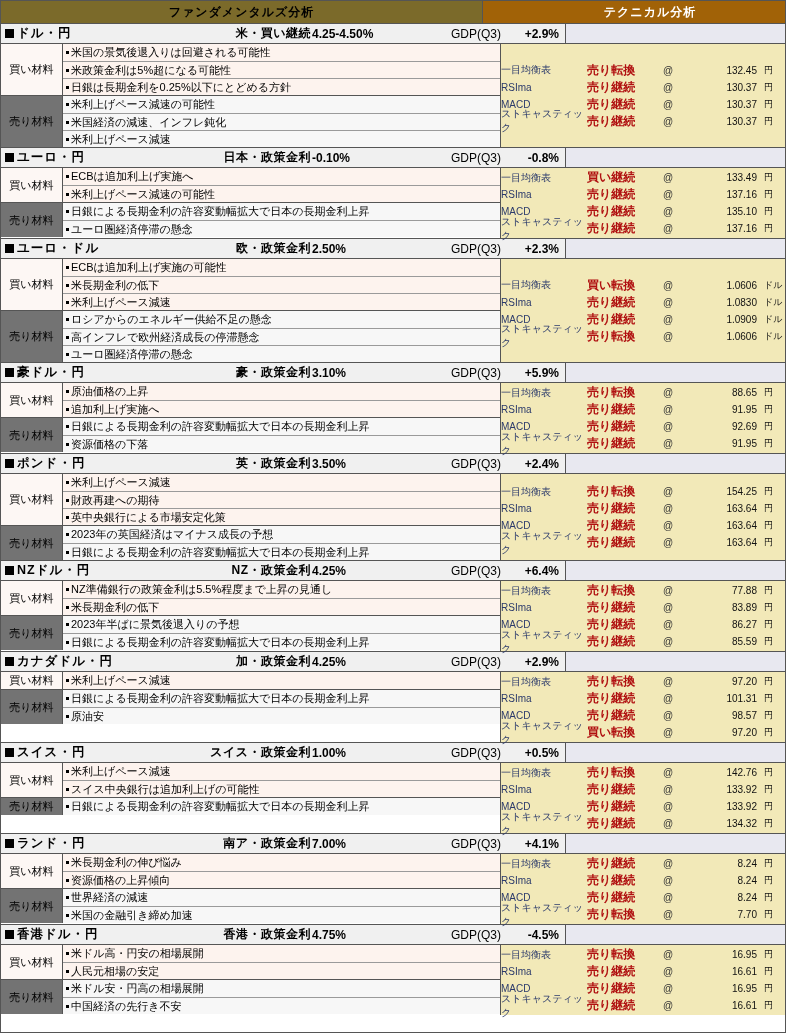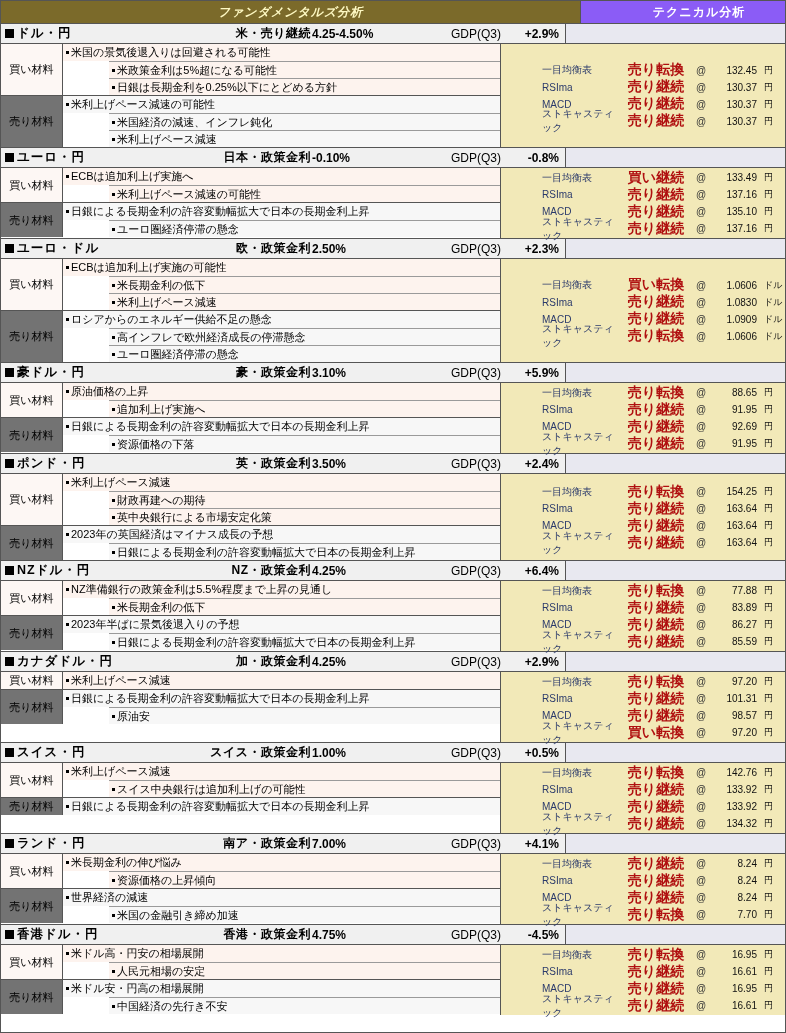--- a/index.html
+++ b/index.html
@@ -16,35 +16,34 @@
     border: 1px solid #555;
     overflow: hidden;
   }
   
   .header {
     display: flex;
     height: 22px;
     width: 100%;
   }
   .header .fund {
-    width: 580px;
+    width: 482px;
     background: #7b6a2a;
-    color: #fef9c3;
+    color: #000000;
     font-size: 12px;
     font-weight: bold;
     display: flex;
     align-items: center;
     justify-content: center;
     letter-spacing: 1px;
     border-right: 1px solid #555;
-    font-style: italic;
   }
   .header .tech {
     flex: 1;
-    background: #8b5cf6;
+    background: #a16207;
     color: #ffffff;
     font-size: 12px;
     font-weight: bold;
     display: flex;
     align-items: center;
     justify-content: center;
     letter-spacing: 1px;
     padding-left: 32px;
   }
   
@@ -138,21 +137,21 @@
     color: #000;
     padding: 1px 2px 1px 8px;
     position: relative;
     height: 17px;
     line-height: 15px;
     white-space: nowrap;
     overflow: hidden;
   }
   .buy .fund-item { background: #fdf3ee; }
   .sell .fund-item { background: #f7f7f7; }
-  .fund-item + .fund-item { border-top: 1px solid #9a9a9a; margin-left: 46px; }
+  .fund-item + .fund-item { border-top: 1px solid #9a9a9a; }
   .fund-item:before {
     content: "";
     position: absolute;
     left: 3px; top: 7px;
     width: 3px; height: 3px;
     background: #000;
   }
   
   .tech-col {
     flex: 1;
@@ -163,30 +162,28 @@
     padding: 1px 0;
   }
   .tech-row {
     display: flex;
     align-items: center;
     height: 17px;
     font-size: 10px;
   }
   .tech-ind {
     width: 86px;
-    padding-left: 8px;
     color: #2b3a6b;
     font-size: 10px;
-    margin-left: 33px;
   }
   .tech-sig {
     width: 72px;
-    text-align: center;
+    text-align: left;
     font-weight: bold;
-    font-size: 14px;
+    font-size: 12px;
   }
   .sig-sell { color: #b01010; }
   .sig-buy  { color: #b01010; }
   .tech-at {
     width: 18px;
     text-align: center;
     color: #333;
     font-size: 10px;
   }
   .tech-val {
@@ -213,21 +210,21 @@
     <div class="tech">テクニカル分析</div>
   </div>
 
   <div id="pairs-container">
       <div class="pair">
         <div class="pair-title-row">
           <div class="t-name">
             <span class="sq"></span>
             <span>ドル・円</span>
           </div>
-          <div class="t-rate-label">米・売り継続</div>
+          <div class="t-rate-label">米・買い継続</div>
           <div class="t-rate-val">4.25-4.50%</div>
           <div class="t-gdp-label">GDP(Q3)</div>
           <div class="t-gdp-val">+2.9%</div>
           <div class="t-spacer"></div>
         </div>
         <div class="pair-body">
           <div class="fund-col">
             <div class="fund-group buy">
               <div class="fund-label">買い材料</div>
               <div class="fund-items">

